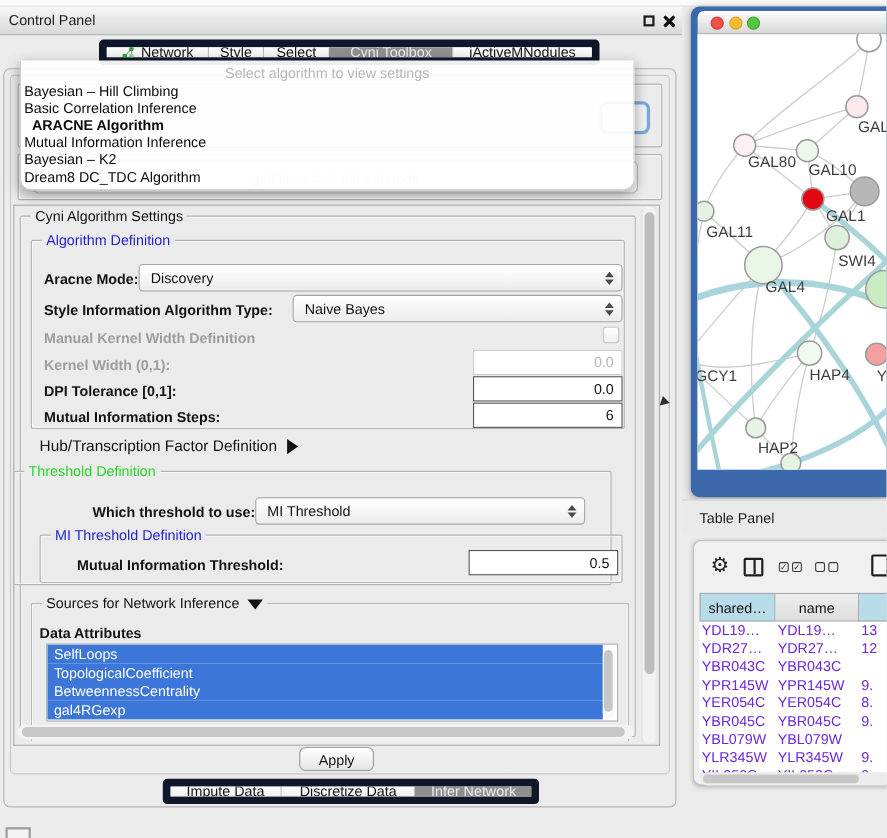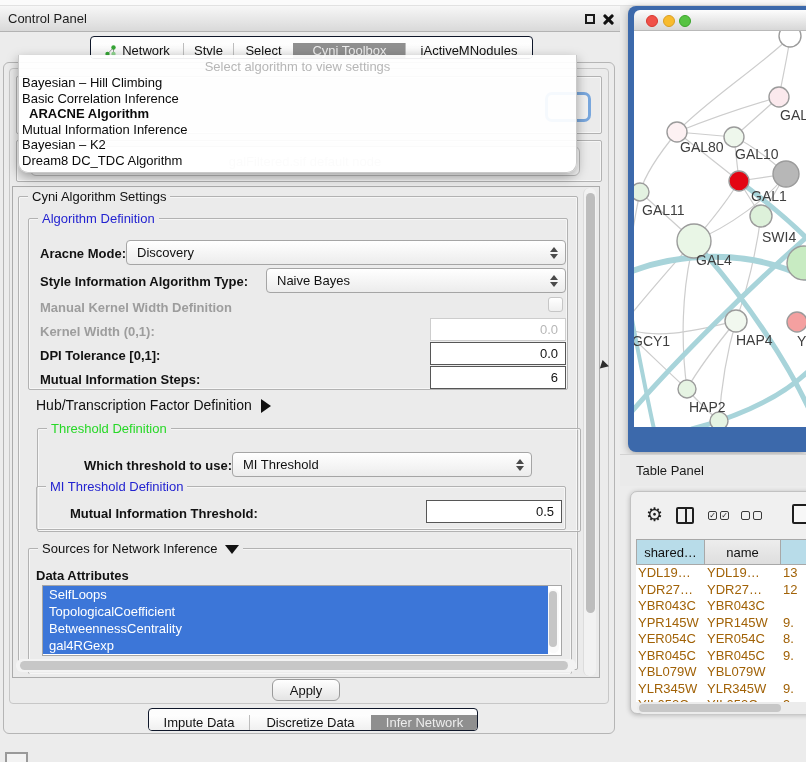--- a/index.html
+++ b/index.html
@@ -10,21 +10,21 @@
   
   .topstrip { left:0; top:0; width:806px; height:6px; background:#fbfbfb; border-bottom:1px solid #e2e2e2; }
   .cp-titlebar { left:0; top:6px; width:620px; height:26px;
     background:linear-gradient(#f7f7f7,#d9d9d9); border-bottom:1px solid #b3b3b3;
     display:flex; align-items:center; padding-left:8px; font-size:13px; color:#1c1c1c; }
   .float-btn { left:585px; top:14px; width:10px; height:10px; border:2px solid #1a1a1a; background:transparent; }
   .close-btn { left:602px; top:13px; width:12px; height:12px; }
   .close-btn i, .close-btn b { position:absolute; left:5px; top:0; width:3px; height:13px; background:#111; border-radius:1px; }
   .close-btn i { transform:rotate(45deg); } .close-btn b { transform:rotate(-45deg); }
 
-  .seg { display:flex; border:1px solid #0f172a; border-radius:4px; overflow:hidden; background:#fdfdfd; height:23px;align-items:flex-end; }
+  .seg { display:flex; border:7px solid #0f172a; border-radius:4px; overflow:hidden; background:#fdfdfd; height:23px; }
   .seg .tab { display:flex; align-items:center; justify-content:center; gap:5px;
     font-size:13px; color:#111; background:linear-gradient(#fefefe,#f0f0f0); border-left:1px solid #bdbdbd; }
   .seg .tab:first-child { border-left:none; }
   .seg .tab.active { background:#8f8f8f; color:#ededed; border-left-color:#8f8f8f; }
 
   .outer-panel { left:3px; top:62px; width:612px; height:672px; border:1px solid #b5b5b5; border-radius:6px; background:#ececec; }
   .inner-panel { left:9px; top:68px; width:600px; height:636px; border:1px solid #c7c7c7; border-radius:4px; background:#ebebeb; }
 
   
   .group { position:absolute; border:1px solid #b2b2b2; border-radius:2px; box-shadow:inset 0 0 0 1px rgba(255,255,255,.55); }
@@ -100,21 +100,21 @@
   .gear { position:absolute; left:646px; top:504px; font-size:19px; color:#1f1f1f; line-height:22px; }
   .cols-icon { position:absolute; left:676px; top:507px; width:18px; height:17px; border:2px solid #1f1f1f; border-radius:2px; }
   .cols-icon i { position:absolute; left:7px; top:0; width:2px; height:13px; background:#1f1f1f; }
   .chk-pair { position:absolute; display:flex; gap:3px; }
   .chk { width:9px; height:9px; border:1.5px solid #3a3a3a; border-radius:2px; font-size:8px; line-height:7px; color:#222; text-align:center; }
   .file-icon { position:absolute; left:792px; top:504px; width:16px; height:20px; border:2px solid #1f1f1f; border-radius:2px; background:#f7f7f7; }
   .th-cell { position:absolute; top:47px; height:26px; border:1px solid #a8a8a8; border-left:none;
     display:flex; align-items:center; justify-content:center; font-size:13px; color:#111; }
   .th-cell.first { border-left:1px solid #a8a8a8; }
   .th-blue { background:#b8dce9; } .th-gray { background:linear-gradient(#ededed,#dedede); }
-  .td-cell { position:absolute; font-size:13px; color:#a16207; white-space:nowrap; }
+  .td-cell { position:absolute; font-size:13px; color:#6d28d9; white-space:nowrap; }
   .tbl-rows-bg { position:absolute; left:5px; top:73px; width:200px; height:137px; background:#fff; }
 
   .cursor { left:601px; top:361px; width:0; height:0; border-top:4px solid transparent;
     border-bottom:5px solid transparent; border-left:8px solid #2e2e2e; transform:rotate(18deg); }
   .mini-box { left:5px; top:752px; width:23px; height:14px; border:2px solid #9a9a9a; background:#f3f3f3; }
 </style>
 </head>
 <body>
 
 <div class="abs topstrip"></div>
@@ -212,21 +212,21 @@
 </div>
 <div class="lbl abs" style="left:40px; top:372px; z-index:8;">Mutual Information Steps:</div>
 <div class="field" style="left:430px; top:366px; width:136px; z-index:8;">
   <span>6</span>
 </div>
 
 <div class="abs" style="left:36px; top:397px; font-size:14px; color:#111; z-index:7;">
   <span>Hub/Transcription Factor Definition</span><span class="tri-right"></span>
 </div>
 
-<div class="abs group" style="left:37px; top:428px; width:544px; height:104px; z-index:7;text-decoration:underline;">
+<div class="abs group" style="left:12px; top:428px; width:544px; height:104px; z-index:7;text-decoration:underline;">
   <span class="legend green">Threshold Definition</span>
 </div>
 <div class="lbl abs" style="left:84px; top:458px; z-index:8;">Which threshold to use:</div>
 <div class="combo" style="left:232px; top:452px; width:300px; z-index:8;">
   <span>MI Threshold</span>
   <span class="stepper">
       <i class="up"></i>
       <i class="dn"></i>
     </span>
 </div>

